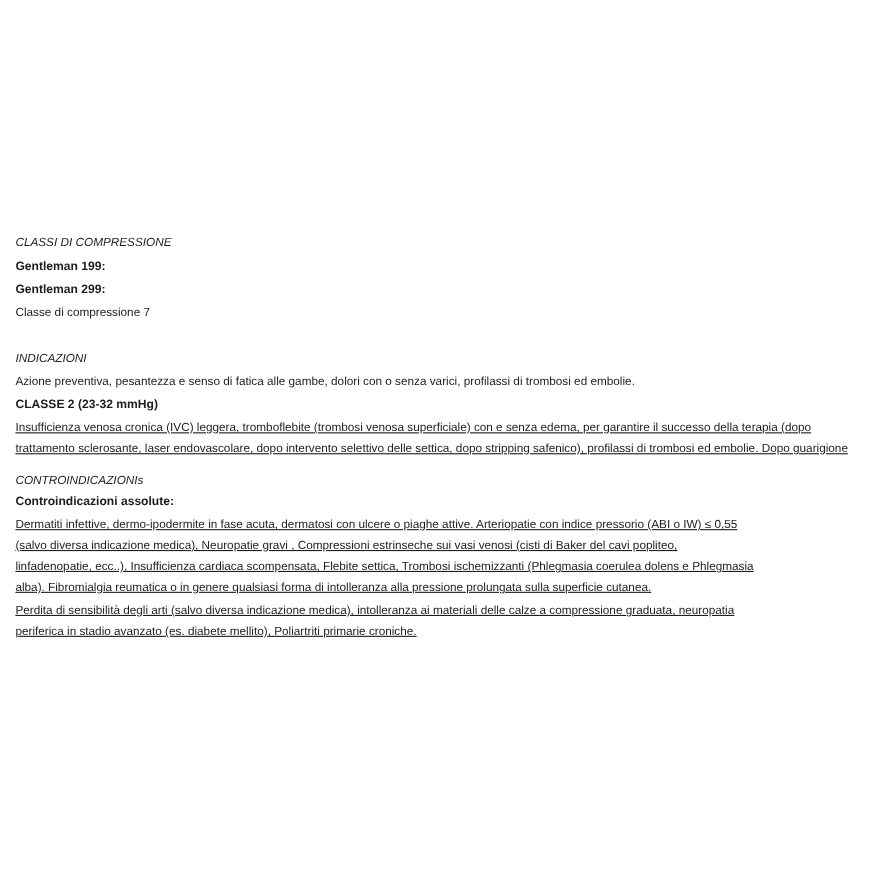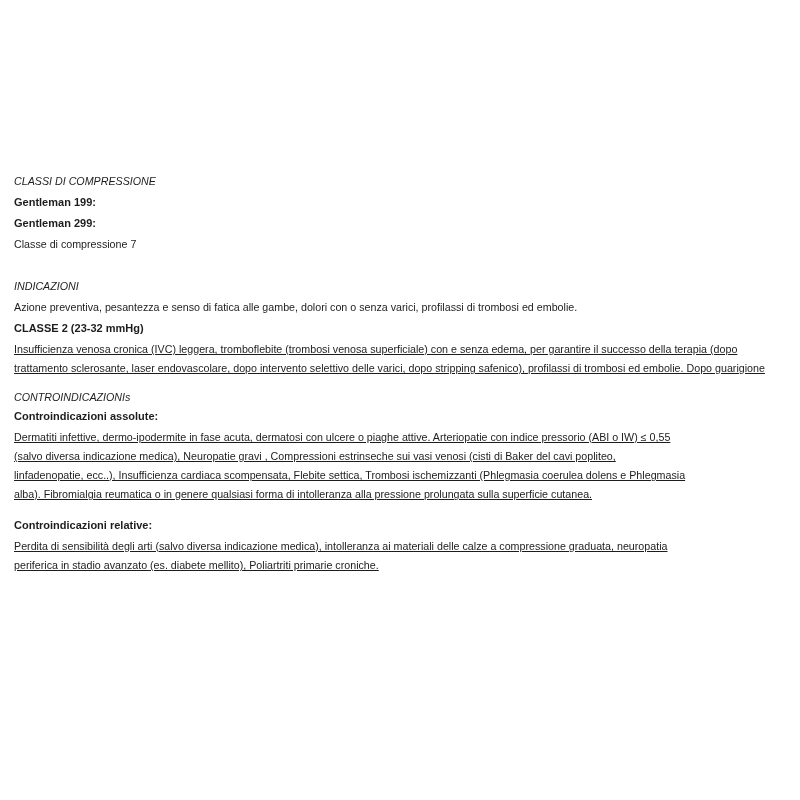--- a/index.html
+++ b/index.html
@@ -13,20 +13,21 @@
     color: #1d1d1d;
   }
   .doc {
     padding: 172px 5px 0 14px;
   }
   .section-heading {
     font-style: italic;
     font-weight: 400;
     font-size: 10.7px;
     line-height: 19px;
+    margin-top: 40px;
   }
   .sub-heading {
     font-weight: 700;
     font-size: 11px;
     line-height: 19px;
   }
   .body-text {
     font-weight: 400;
     font-size: 10.7px;
     line-height: 19px;
@@ -49,33 +50,32 @@
     <h3 class="sub-heading mt-line">Gentleman 299:</h3>
     <p class="body-text mt-line">Classe di compressione 7</p>
   </section>
 
   <section>
     <h2 class="section-heading mt-sec-lg">INDICAZIONI</h2>
     <p class="body-text mt-line">Azione preventiva, pesantezza e senso di fatica alle gambe, dolori con o senza varici, profilassi di trombosi ed embolie.</p>
     <h3 class="sub-heading mt-line">CLASSE 2 (23-32 mmHg)</h3>
     <div class="body-text mt-line">
       <div class="text-line">Insufficienza venosa cronica (IVC) leggera, tromboflebite (trombosi venosa superficiale) con e senza edema, per garantire il successo della terapia (dopo</div>
-      <div class="text-line">trattamento sclerosante, laser endovascolare, dopo intervento selettivo delle varici, dopo stripping safenico), profilassi di trombosi ed embolie. Dopo guarigione</div>
+      <div class="text-line">trattamento sclerosante, laser endovascolare, dopo intervento selettivo delle settica, dopo stripping safenico), profilassi di trombosi ed embolie. Dopo guarigione</div>
     </div>
   </section>
 
   <section>
     <h2 class="section-heading mt-sec-md">CONTROINDICAZIONIs</h2>
     <h3 class="sub-heading mt-tight">Controindicazioni assolute:</h3>
     <div class="body-text mt-line">
       <div class="text-line">Dermatiti infettive, dermo-ipodermite in fase acuta, dermatosi con ulcere o piaghe attive. Arteriopatie con indice pressorio (ABI o IW) ≤ 0,55</div>
       <div class="text-line">(salvo diversa indicazione medica), Neuropatie gravi , Compressioni estrinseche sui vasi venosi (cisti di Baker del cavi popliteo,</div>
       <div class="text-line">linfadenopatie, ecc..), Insufficienza cardiaca scompensata, Flebite settica, Trombosi ischemizzanti (Phlegmasia coerulea dolens e Phlegmasia</div>
       <div class="text-line">alba). Fibromialgia reumatica o in genere qualsiasi forma di intolleranza alla pressione prolungata sulla superficie cutanea.</div>
     </div>
-    <h3 class="sub-heading mt-para">Controindicazioni relative:</h3>
     <div class="body-text mt-line">
       <div class="text-line">Perdita di sensibilità degli arti (salvo diversa indicazione medica), intolleranza ai materiali delle calze a compressione graduata, neuropatia</div>
       <div class="text-line">periferica in stadio avanzato (es. diabete mellito), Poliartriti primarie croniche.</div>
     </div>
   </section>
 
 </main>
 
 </body></html>

